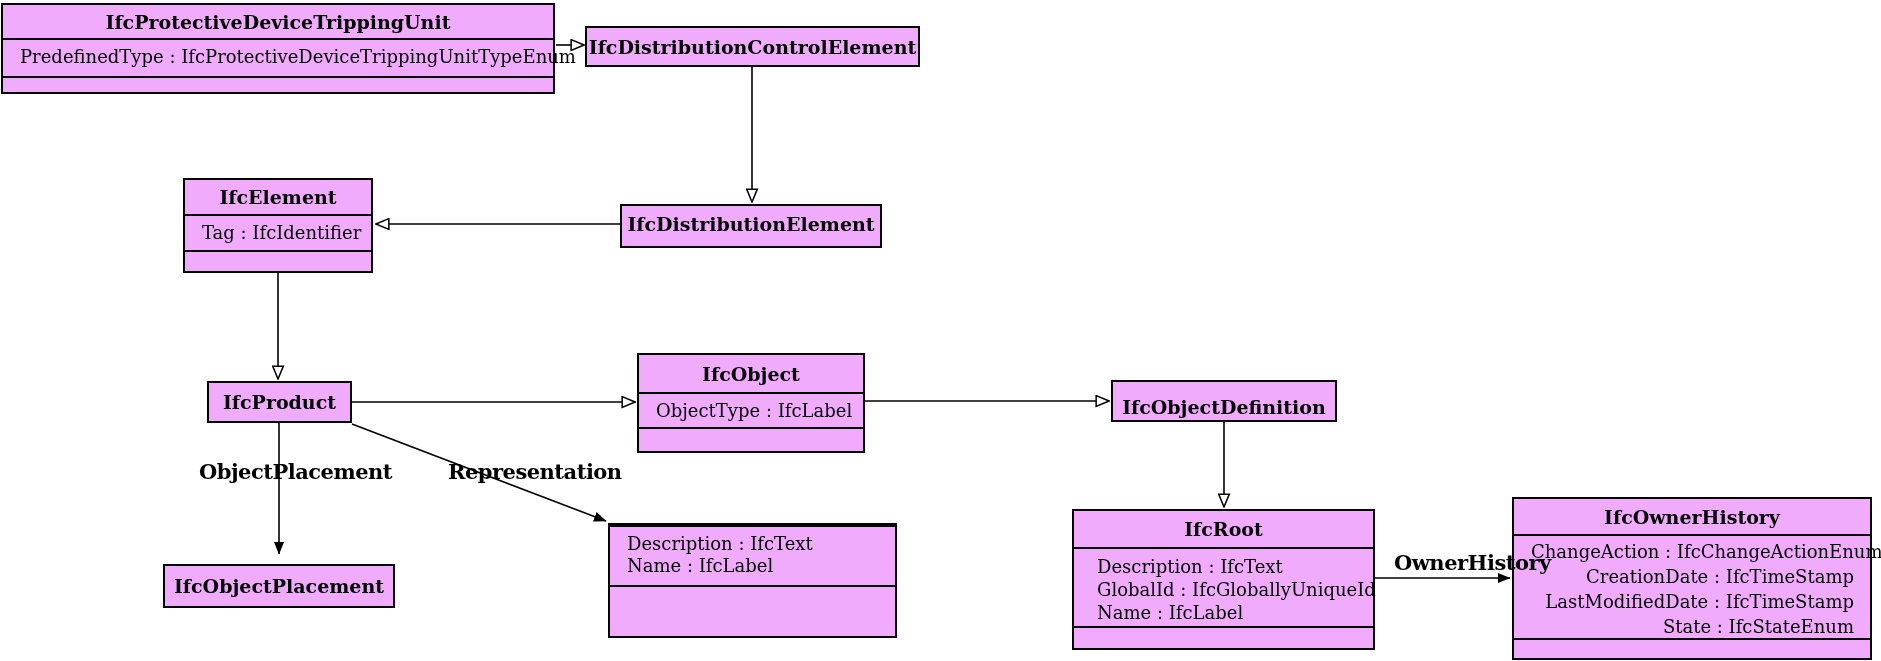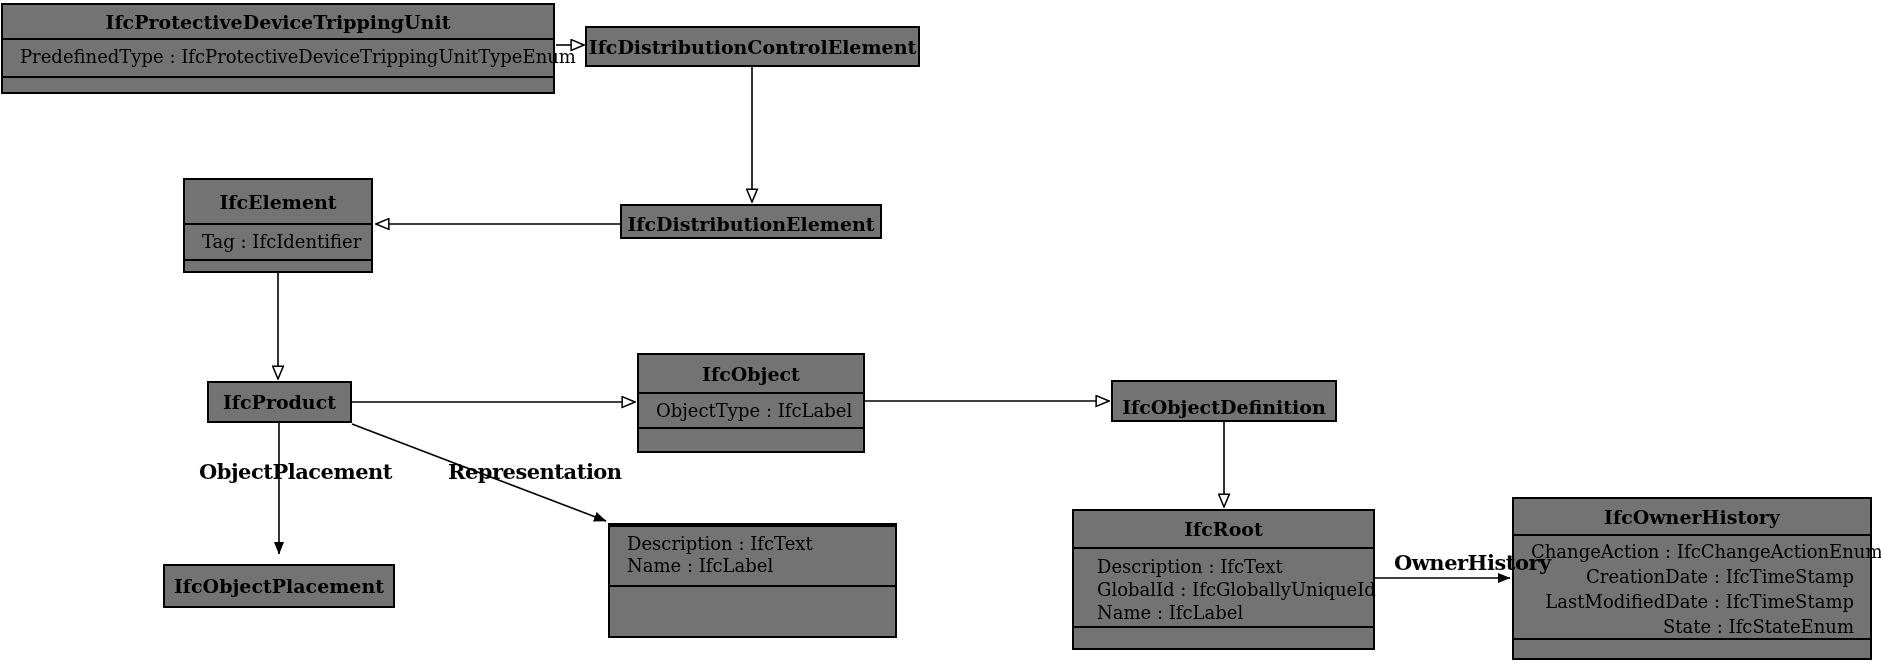--- a/index.html
+++ b/index.html
@@ -2,21 +2,21 @@
 <html><head>
 <meta charset="utf-8">
 <style>
   html,body { margin:0; padding:0; background:#ffffff; }
   .canvas {
     position:relative; width:1881px; height:661px; background:#ffffff;
     font-family:"DejaVu Serif","Liberation Serif",serif; color:#000;
     overflow:hidden;
   }
   .node {
-    position:absolute; background:#737373; border:2px solid #000;
+    position:absolute; background:#f0abfc; border:2px solid #000;
     box-sizing:border-box; z-index:2;
   }
   .node .title {
     font-weight:bold; font-size:19px; display:flex; align-items:center;
     justify-content:center; white-space:nowrap; box-sizing:border-box;
   }
   .node .attrs {
     border-top:2px solid #000; font-size:18px; line-height:22px;
     padding:6px 16px 0 17px; box-sizing:border-box; white-space:nowrap;
   }
@@ -65,28 +65,28 @@
       <div>PredefinedType : IfcProtectiveDeviceTrippingUnitTypeEnum</div>
     </div>
     <div class="empty" style="height:16px;"></div>
   </div>
 
   <div class="node" style="left:585px; top:26px; width:335px; height:41px;">
     <div class="title" style="height:37px;">IfcDistributionControlElement</div>
   </div>
 
   <div class="node" style="left:183px; top:178px; width:190px; height:95px;">
-    <div class="title" style="height:43px;">IfcElement</div>
+    <div class="title" style="height:34px;">IfcElement</div>
     <div class="attrs" style="height:36px;">
       <div>Tag : IfcIdentifier</div>
     </div>
     <div class="empty" style="height:21px;"></div>
   </div>
 
-  <div class="node" style="left:620px; top:204px; width:262px; height:35px;">
+  <div class="node" style="left:620px; top:204px; width:262px; height:44px;">
     <div class="title" style="height:36px;">IfcDistributionElement</div>
   </div>
 
   <div class="node" style="left:207px; top:381px; width:145px; height:42px;">
     <div class="title" style="height:38px;">IfcProduct</div>
   </div>
 
   <div class="node" style="left:637px; top:353px; width:228px; height:100px;">
     <div class="title" style="height:37px;">IfcObject</div>
     <div class="attrs" style="height:35px;">

